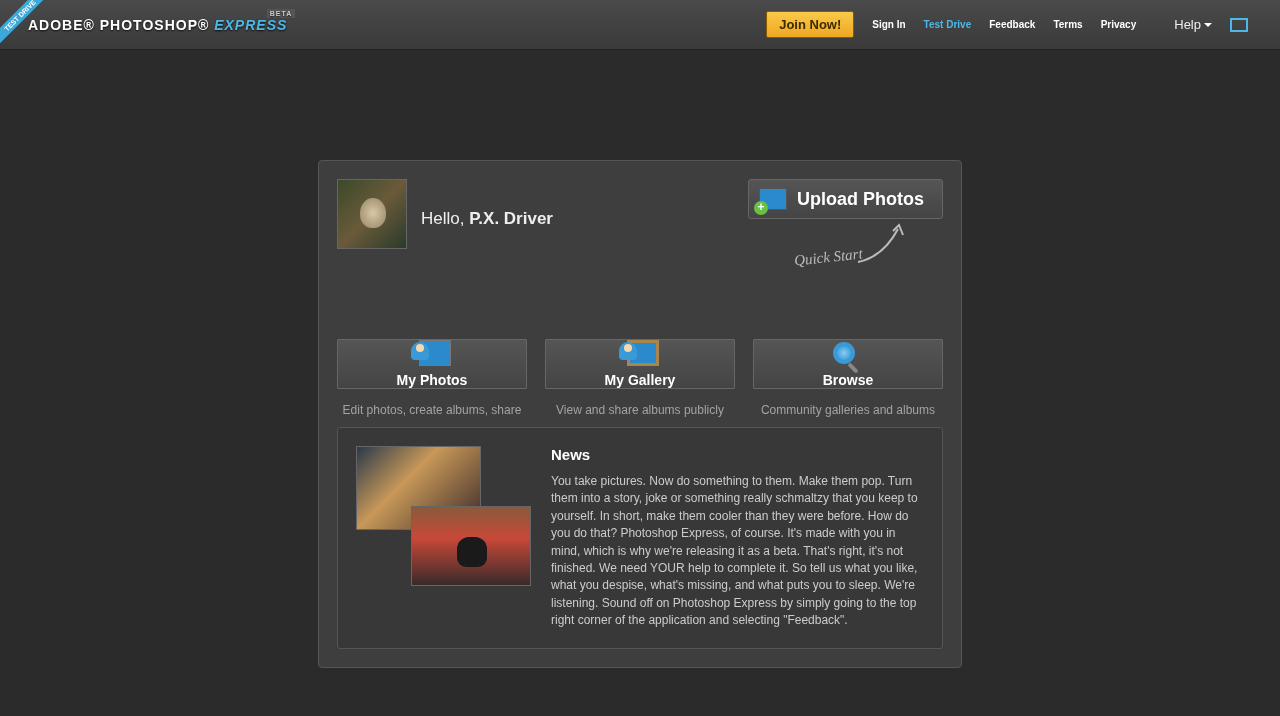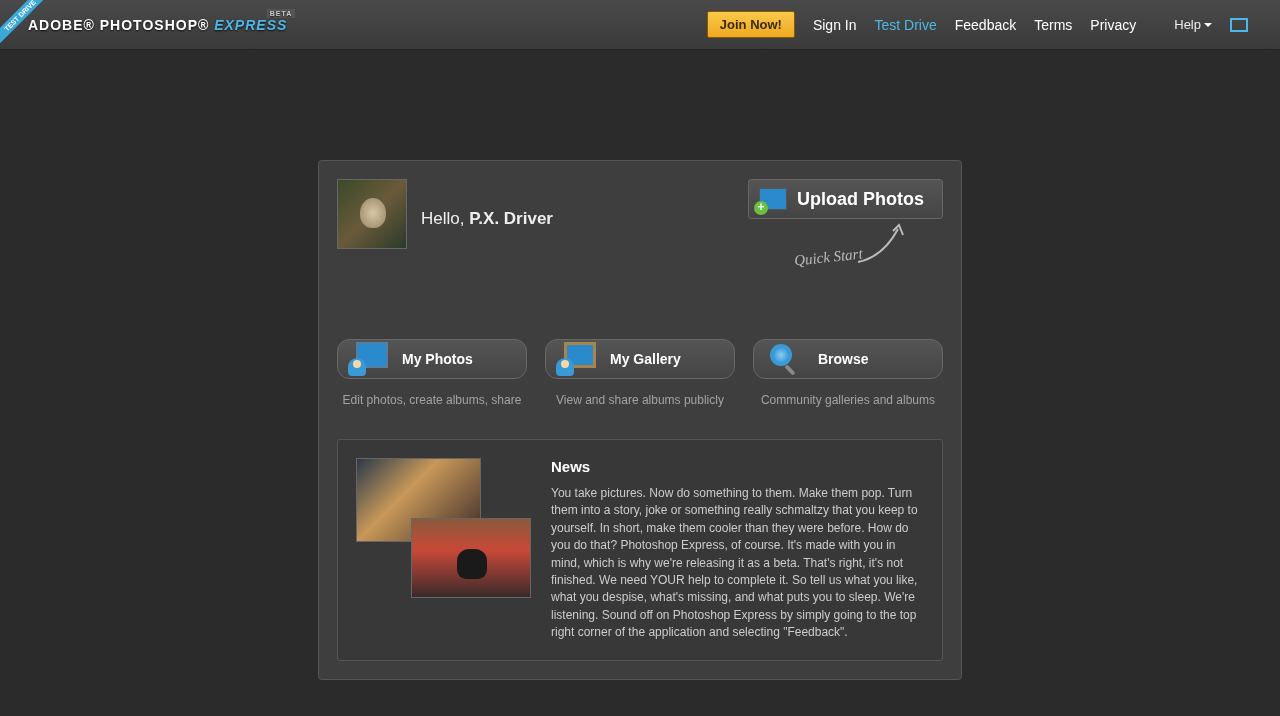--- a/index.html
+++ b/index.html
@@ -78,22 +78,23 @@
   border: 1px solid #8a5a00;
   color: #3a2a00;
   padding: 5px 12px;
   font-weight: bold;
   font-size: 13px;
   border-radius: 2px;
   cursor: pointer;
 }
 .nav-link {
   color: #fff;
-  font-size: 14px;
+  font-size: 10px;
   cursor: pointer;
+  font-weight: bold;
 }
 .nav-link.active {
   color: #4db8e8;
 }
 .help-wrap { display: flex; align-items: center; gap: 3px; cursor: pointer; margin-left: 20px;}
 .chevron {
   width: 0; height: 0;
   border-left: 4px solid transparent;
   border-right: 4px solid transparent;
   border-top: 4px solid #fff;
@@ -192,29 +193,30 @@
   height: 50px;
 }
 .tile-row {
   display: flex;
   gap: 18px;
   margin-top: 40px;
 }
 .tile-col { flex: 1; display: flex; flex-direction: column; align-items: center;}
 .tile {
   width: 190px;
-  height: 40px;
+  height: 50px;
   background: linear-gradient(to bottom, #555 0%, #444 100%);
   border: 1px solid #666;
-  border-radius: 12px;
+  border-radius: 1px;
   display: flex;
   align-items: center;
   padding: 0 10px;
   gap: 12px;
   cursor: pointer;
+  flex-direction: column;
 }
 .tile .t-icon {
   width: 42px; height: 34px;
   position: relative;
 }
 .pic-frame {
   position: absolute;
   top: 0; left: 8px;
   width: 32px; height: 26px;
   background: #2a8acc;
@@ -260,21 +262,21 @@
   border-radius: 2px;
 }
 .tile .t-label { font-weight: bold; font-size: 14px; color: #fff;}
 .tile-desc {
   font-size: 12px;
   color: #a3a3a3;
   text-align: center;
   margin-top: 14px;
 }
 .news-box {
-  margin-top: 32px;
+  margin-top: 10px;
   border: 1px solid #555;
   background: #383838;
   border-radius: 3px;
   padding: 18px;
   display: flex;
   gap: 20px;
 }
 .news-imgs {
   width: 175px;
   height: 140px;

